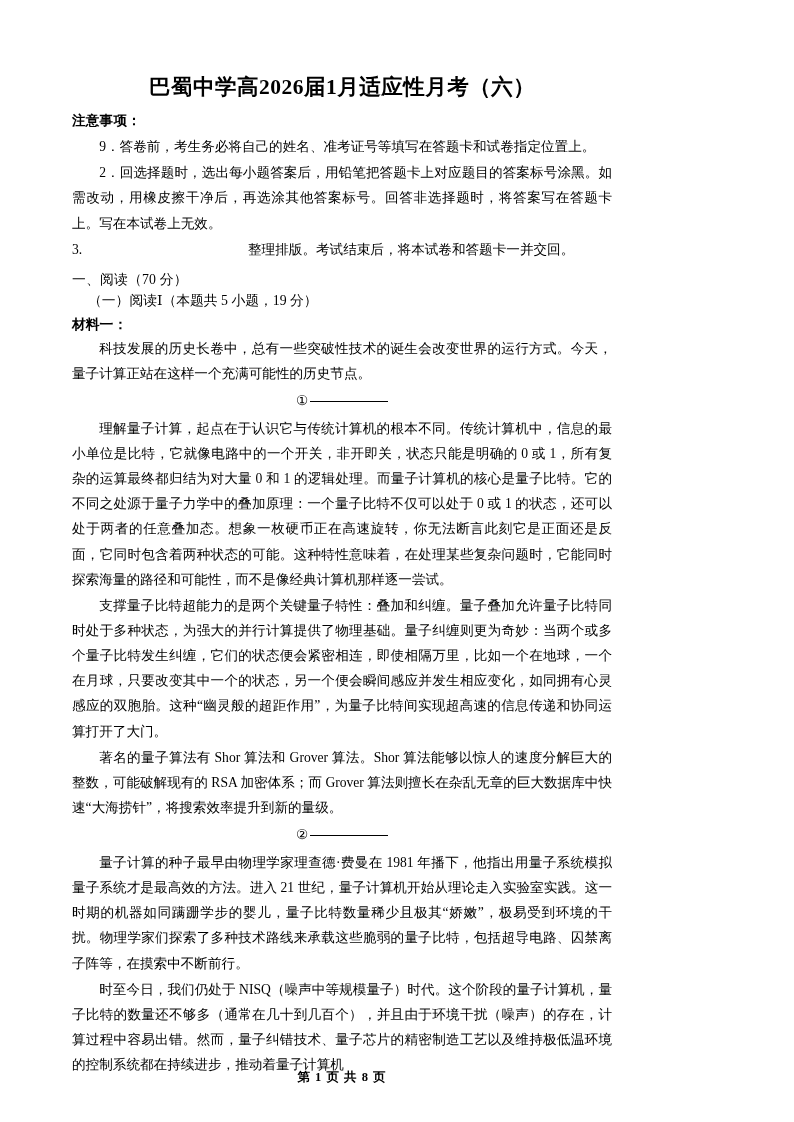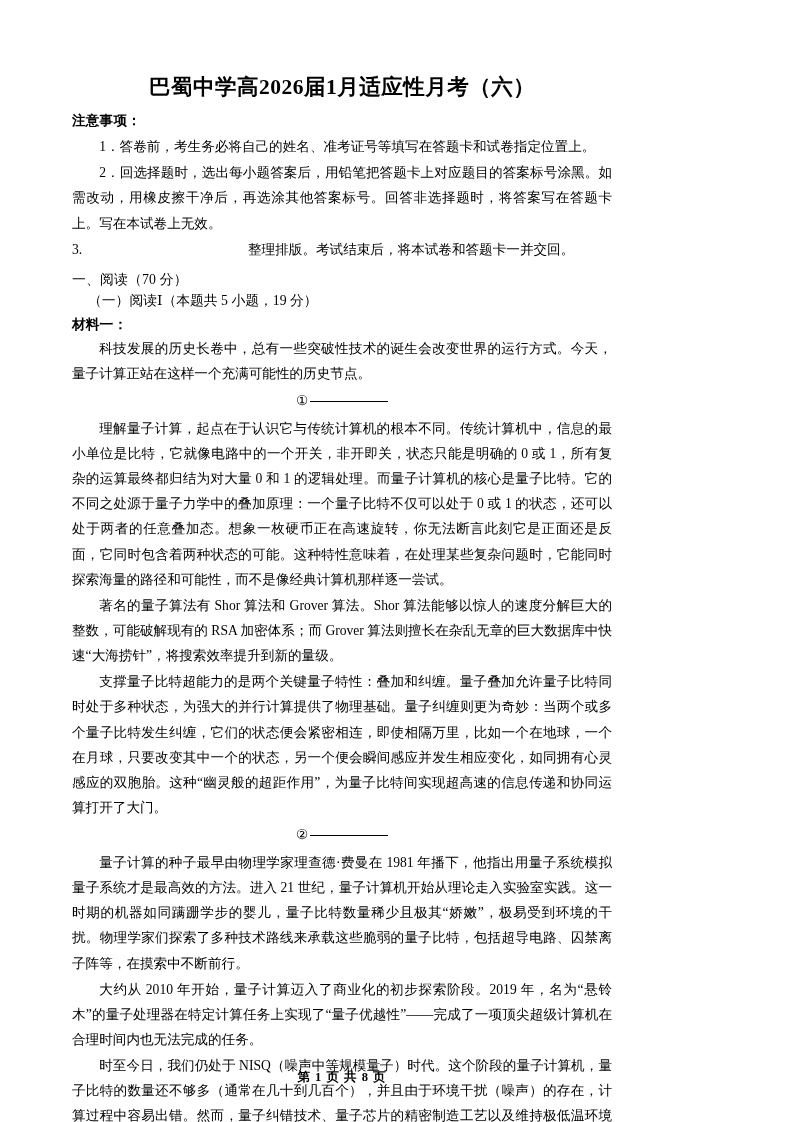--- a/index.html
+++ b/index.html
@@ -110,45 +110,44 @@
   }
 </style>
 </head>
 <body>
 
 <div class="page">
 
   <div class="doc-title">巴蜀中学高2026届1月适应性月考（六）</div>
 
   <div class="notice-head">注意事项：</div>
-  <p class="body indent2">1．答卷前，考生务必将自己的姓名、准考证号等填写在答题卡和试卷指定位置上。</p>
+  <p class="body indent2">9．答卷前，考生务必将自己的姓名、准考证号等填写在答题卡和试卷指定位置上。</p>
   <p class="body indent2">2．回选择题时，选出每小题答案后，用铅笔把答题卡上对应题目的答案标号涂黑。如需改动，用橡皮擦干净后，再选涂其他答案标号。回答非选择题时，将答案写在答题卡上。写在本试卷上无效。</p>
   <div class="num3-row">
     <span class="lead">3.</span>
     <span class="gap"></span>
     <span class="rest">整理排版。考试结束后，将本试卷和答题卡一并交回。</span>
   </div>
 
   <div class="sec-head">一、阅读（70 分）</div>
   <div class="sec-head-b">（一）阅读Ⅰ（本题共 5 小题，19 分）</div>
 
   <div class="mat-head">材料一：</div>
 
   <p class="body indent2">科技发展的历史长卷中，总有一些突破性技术的诞生会改变世界的运行方式。今天，量子计算正站在这样一个充满可能性的历史节点。</p>
 
   <div class="blank-center">
     <span>①</span><span class="blank-line"></span>
   </div>
 
   <p class="body indent2">理解量子计算，起点在于认识它与传统计算机的根本不同。传统计算机中，信息的最小单位是比特，它就像电路中的一个开关，非开即关，状态只能是明确的 0 或 1，所有复杂的运算最终都归结为对大量 0 和 1 的逻辑处理。而量子计算机的核心是量子比特。它的不同之处源于量子力学中的叠加原理：一个量子比特不仅可以处于 0 或 1 的状态，还可以处于两者的任意叠加态。想象一枚硬币正在高速旋转，你无法断言此刻它是正面还是反面，它同时包含着两种状态的可能。这种特性意味着，在处理某些复杂问题时，它能同时探索海量的路径和可能性，而不是像经典计算机那样逐一尝试。</p>
+  <p class="body indent2">支撑量子比特超能力的是两个关键量子特性：叠加和纠缠。量子叠加允许量子比特同时处于多种状态，为强大的并行计算提供了物理基础。量子纠缠则更为奇妙：当两个或多个量子比特发生纠缠，它们的状态便会紧密相连，即使相隔万里，比如一个在地球，一个在月球，只要改变其中一个的状态，另一个便会瞬间感应并发生相应变化，如同拥有心灵感应的双胞胎。这种“幽灵般的超距作用”，为量子比特间实现超高速的信息传递和协同运算打开了大门。</p>
   <p class="body indent2">著名的量子算法有 Shor 算法和 Grover 算法。Shor 算法能够以惊人的速度分解巨大的整数，可能破解现有的 RSA 加密体系；而 Grover 算法则擅长在杂乱无章的巨大数据库中快速“大海捞针”，将搜索效率提升到新的量级。</p>
-  <p class="body indent2">支撑量子比特超能力的是两个关键量子特性：叠加和纠缠。量子叠加允许量子比特同时处于多种状态，为强大的并行计算提供了物理基础。量子纠缠则更为奇妙：当两个或多个量子比特发生纠缠，它们的状态便会紧密相连，即使相隔万里，比如一个在地球，一个在月球，只要改变其中一个的状态，另一个便会瞬间感应并发生相应变化，如同拥有心灵感应的双胞胎。这种“幽灵般的超距作用”，为量子比特间实现超高速的信息传递和协同运算打开了大门。</p>
 
   <div class="blank-center">
     <span>②</span><span class="blank-line"></span>
   </div>
 
   <p class="body indent2">量子计算的种子最早由物理学家理查德·费曼在 1981 年播下，他指出用量子系统模拟量子系统才是最高效的方法。进入 21 世纪，量子计算机开始从理论走入实验室实践。这一时期的机器如同蹒跚学步的婴儿，量子比特数量稀少且极其“娇嫩”，极易受到环境的干扰。物理学家们探索了多种技术路线来承载这些脆弱的量子比特，包括超导电路、囚禁离子阵等，在摸索中不断前行。</p>
-  <p class="body indent2">大约从 2010 年开始，量子计算迈入了商业化的初步探索阶段。2019 年，名为“悬铃木”的量子处理器在特定计算任务上实现了“量子优越性”——完成了一项顶尖超级计算机在合理时间内也无法完成的任务。</p>
   <p class="body indent2">时至今日，我们仍处于 NISQ（噪声中等规模量子）时代。这个阶段的量子计算机，量子比特的数量还不够多（通常在几十到几百个），并且由于环境干扰（噪声）的存在，计算过程中容易出错。然而，量子纠错技术、量子芯片的精密制造工艺以及维持极低温环境的控制系统都在持续进步，推动着量子计算机</p>
 
   <div class="footer">第 1 页 共 8 页</div>
 </div>
 
 </body></html>

